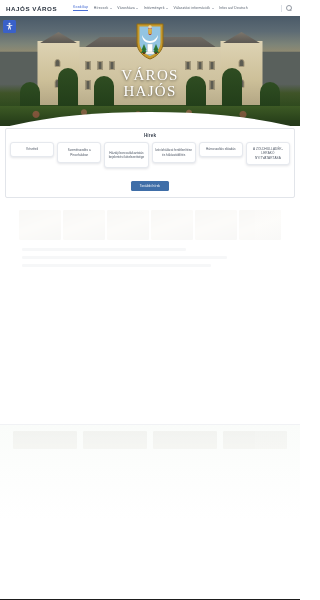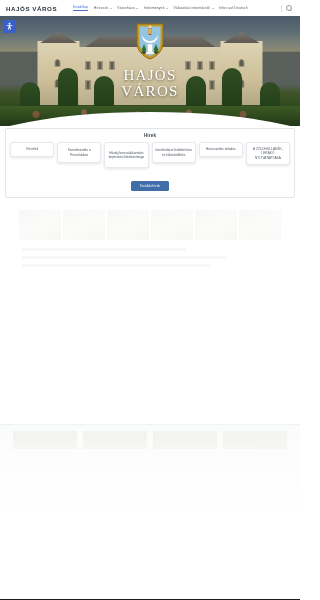--- a/index.html
+++ b/index.html
@@ -440,22 +440,22 @@
         <path d="M42 44 L47 56 H37 Z" fill="#2f7d3a"></path>
         <path d="M42 50 L48 62 H36 Z" fill="#2a6e33"></path>
         <rect x="16" y="60" width="4" height="4" fill="#5a3d1c"></rect>
         <rect x="40" y="60" width="4" height="4" fill="#5a3d1c"></rect>
         <rect x="25" y="44" width="10" height="18" fill="#ffffff" stroke="#b8b8b8" stroke-width="0.8"></rect>
         <rect x="22" y="60" width="16" height="4" fill="#ffffff" stroke="#b8b8b8" stroke-width="0.8"></rect>
       </svg>
     </div>
 
     <div class="hero-title">
+      <div>VÁROS</div>
       <div>HAJÓS</div>
-      <div>VÁROS</div>
     </div>
 
     <div class="hero-curve"></div>
   </div>
 
   <div class="a11y">
     <svg viewBox="0 0 16 16" width="9" height="9">
       <circle cx="8" cy="3" r="1.8" fill="#ffffff"></circle>
       <path d="M3 5.6 H13 V7 H9.4 L10.6 13.4 H9 L8 9.4 L7 13.4 H5.4 L6.6 7 H3 Z" fill="#ffffff"></path>
     </svg>

